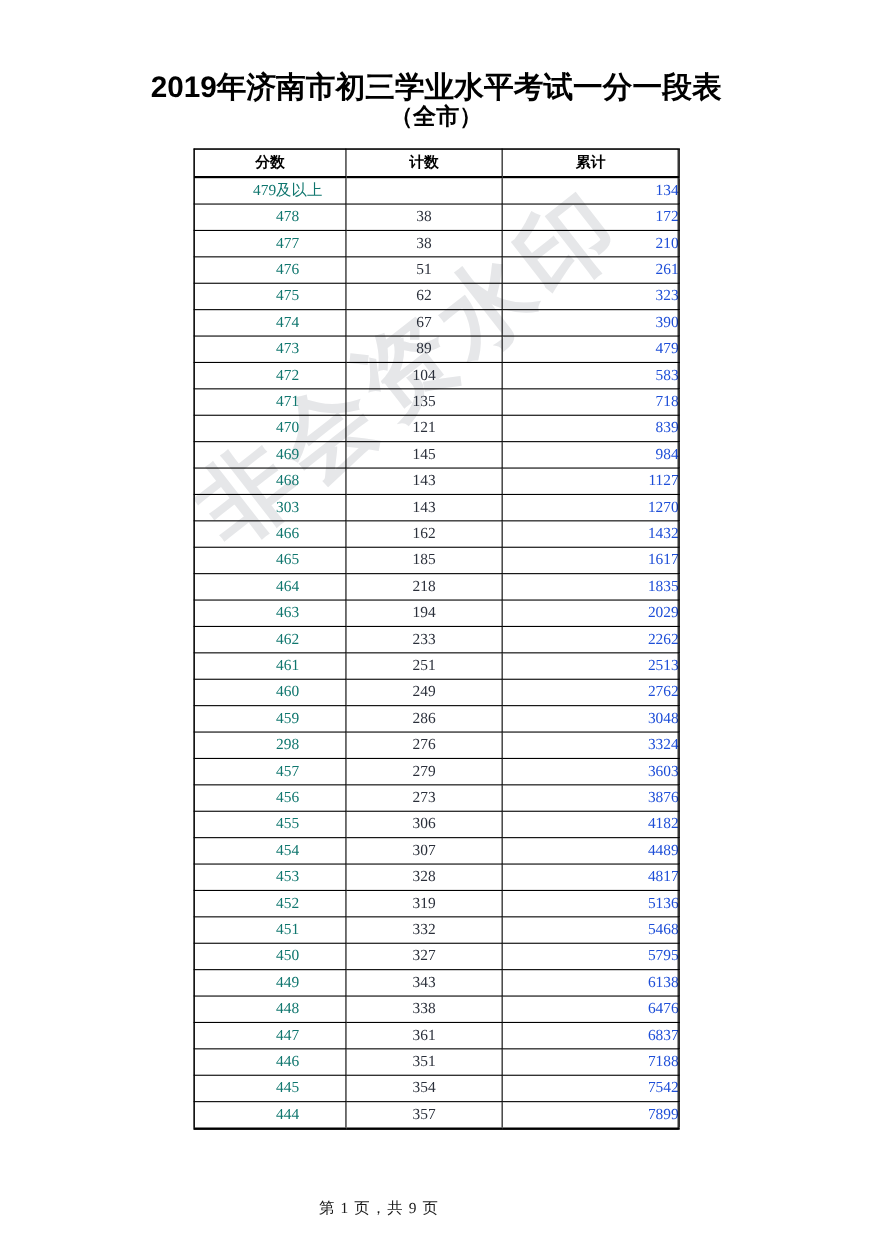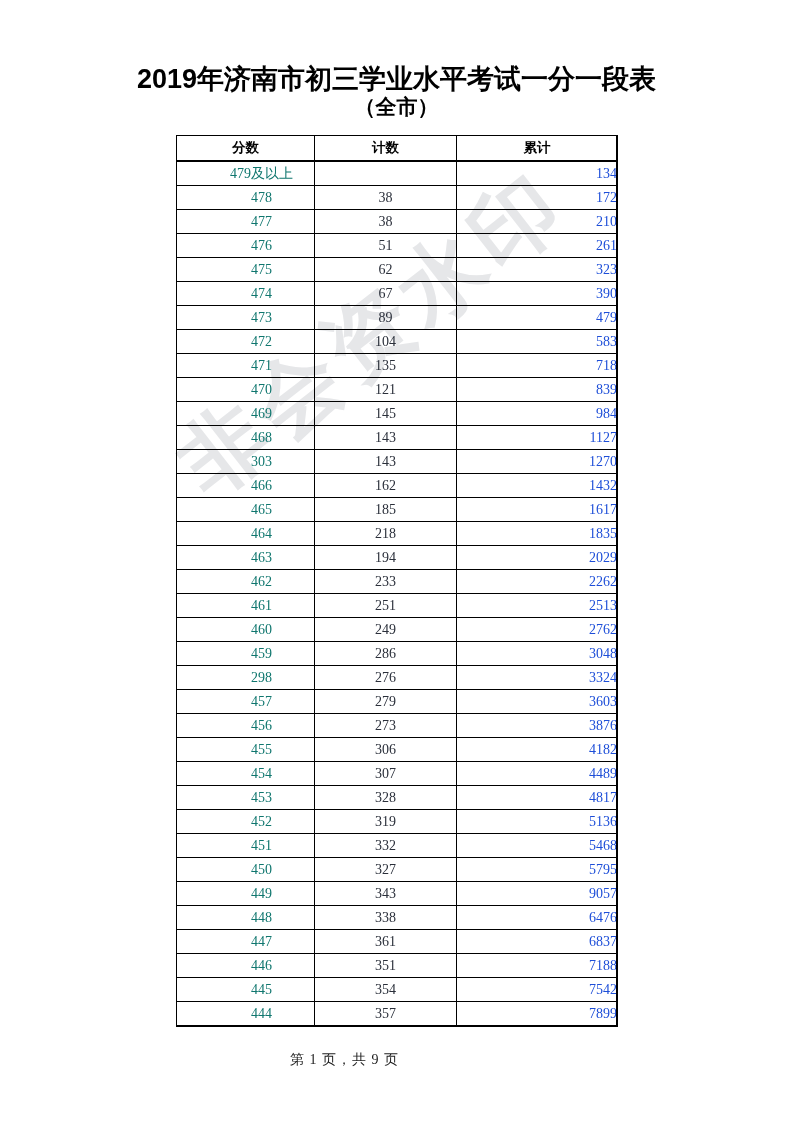--- a/index.html
+++ b/index.html
@@ -135,21 +135,21 @@
     height: 100%;
     border: 1px solid #000000;
     pointer-events: none;
     box-sizing: border-box;
   }
 
   
   .footer {
     position: absolute;
     left: 0;
-    top: 1050px;
+    top: 1090px;
     width: 689px;
     text-align: center;
     z-index: 2;
   }
   .footer-text {
     font-family: "Liberation Serif", "DejaVu Serif", serif;
     font-size: 14px;
     color: #1a1a1a;
     letter-spacing: 1px;
   }
@@ -329,21 +329,21 @@
             <td class="col-cum">5468</td>
           </tr>
           <tr>
             <td class="col-score">450</td>
             <td class="col-count">327</td>
             <td class="col-cum">5795</td>
           </tr>
           <tr>
             <td class="col-score">449</td>
             <td class="col-count">343</td>
-            <td class="col-cum">9057</td>
+            <td class="col-cum">6138</td>
           </tr>
           <tr>
             <td class="col-score">448</td>
             <td class="col-count">338</td>
             <td class="col-cum">6476</td>
           </tr>
           <tr>
             <td class="col-score">447</td>
             <td class="col-count">361</td>
             <td class="col-cum">6837</td>

